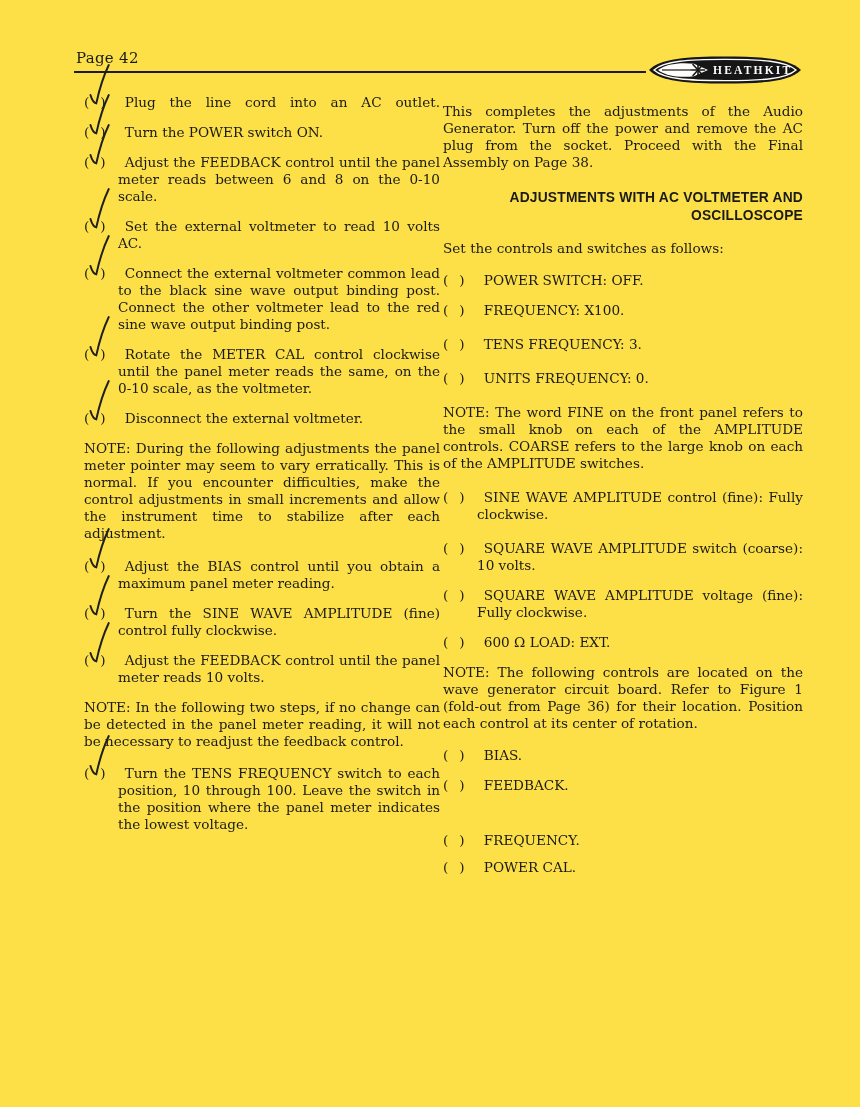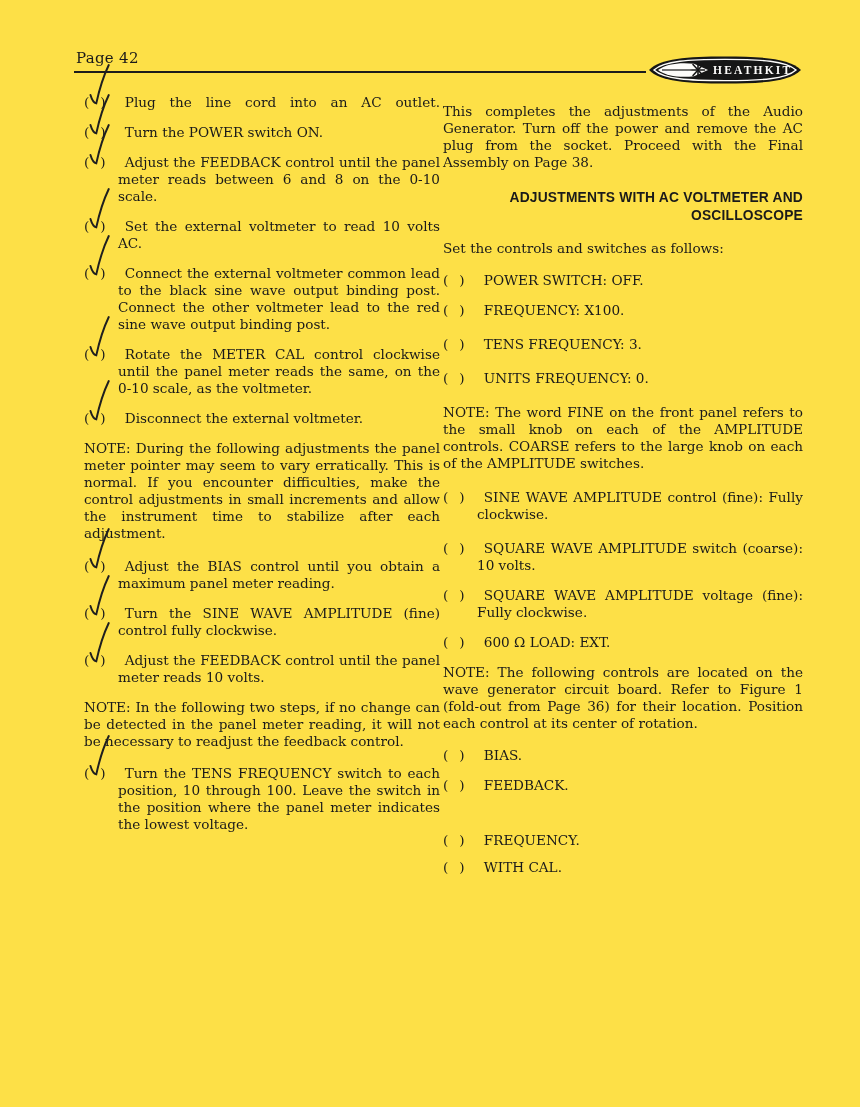--- a/index.html
+++ b/index.html
@@ -137,16 +137,16 @@
       <div class="block check"><span class="cb"><span class="par">(</span><span class="par pr">)</span></span><span> UNITS FREQUENCY: 0.</span></div>
       <div class="block note">NOTE: The word FINE on the front panel refers to the small knob on each of the AMPLITUDE controls. COARSE refers to the large knob on each of the AMPLITUDE switches.</div>
       <div class="block check"><span class="cb"><span class="par">(</span><span class="par pr">)</span></span><span> SINE WAVE AMPLITUDE control (fine): Fully clockwise.</span></div>
       <div class="block check"><span class="cb"><span class="par">(</span><span class="par pr">)</span></span><span> SQUARE WAVE AMPLITUDE switch (coarse): 10 volts.</span></div>
       <div class="block check"><span class="cb"><span class="par">(</span><span class="par pr">)</span></span><span> SQUARE WAVE AMPLITUDE voltage (fine): Fully clockwise.</span></div>
       <div class="block check"><span class="cb"><span class="par">(</span><span class="par pr">)</span></span><span> 600 Ω LOAD: EXT.</span></div>
       <div class="block note">NOTE: The following controls are located on the wave generator circuit board. Refer to Figure 1 (fold-out from Page 36) for their location. Position each control at its center of rotation.</div>
       <div class="block check"><span class="cb"><span class="par">(</span><span class="par pr">)</span></span><span> BIAS.</span></div>
       <div class="block check"><span class="cb"><span class="par">(</span><span class="par pr">)</span></span><span> FEEDBACK.</span></div>
       <div class="block check"><span class="cb"><span class="par">(</span><span class="par pr">)</span></span><span> FREQUENCY.</span></div>
-      <div class="block check"><span class="cb"><span class="par">(</span><span class="par pr">)</span></span><span> WITH CAL.</span></div>
+      <div class="block check"><span class="cb"><span class="par">(</span><span class="par pr">)</span></span><span> POWER CAL.</span></div>
     </div>
 
 </div>
 
 </body></html>

